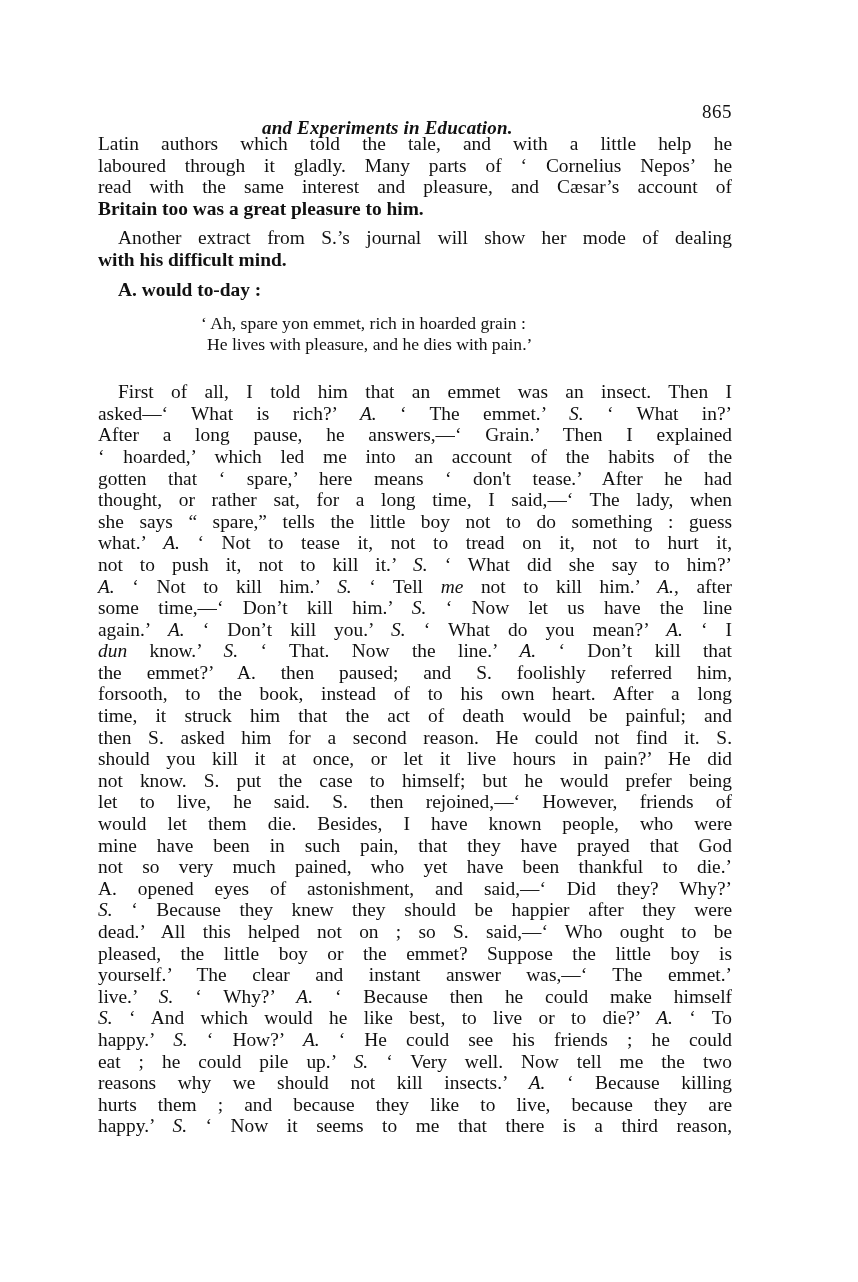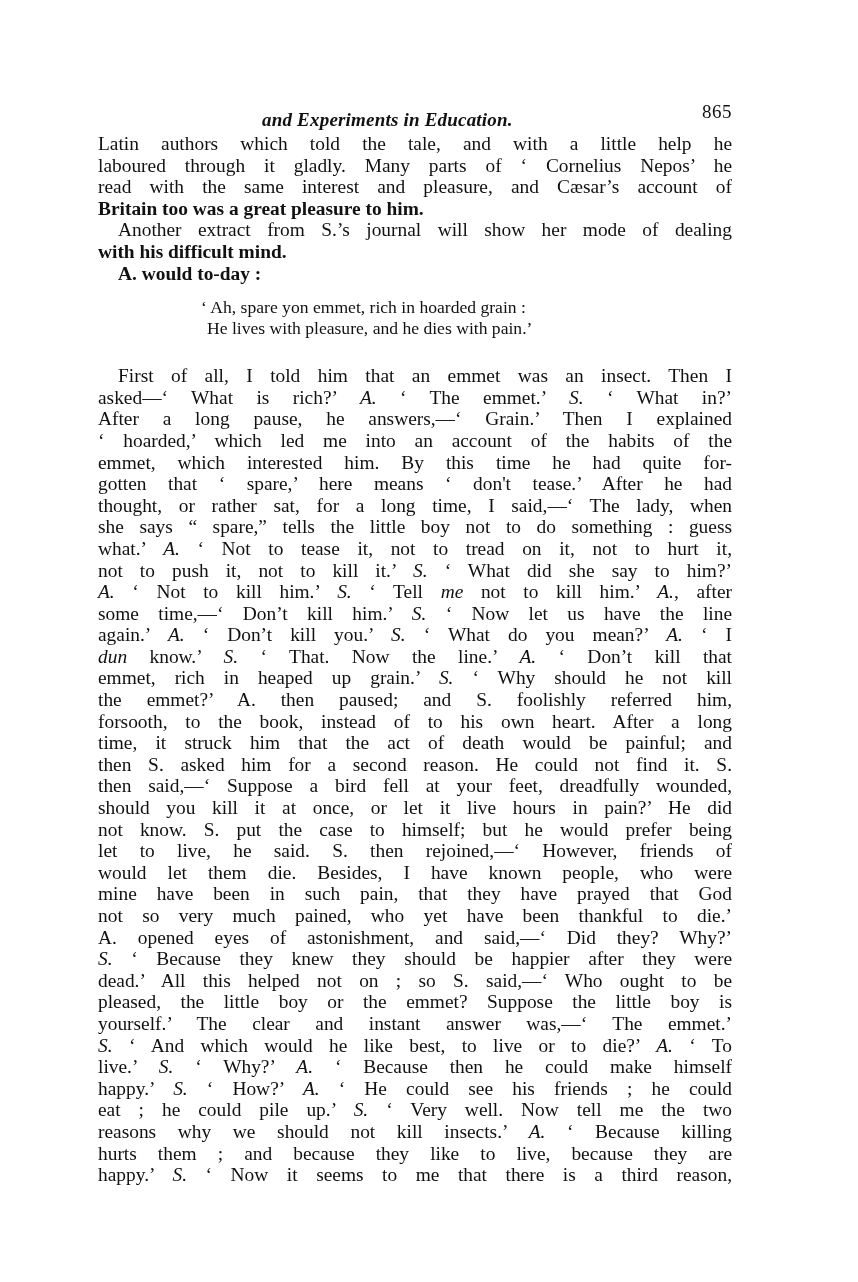--- a/index.html
+++ b/index.html
@@ -26,21 +26,21 @@
       top: 100px;
       left: 0;
       width: 634px;
       height: 24px;
       font-size: 19px;
       line-height: 24px;
     }
     .running-title {
       position: absolute;
       left: 164px;
-      top: 8px;
+      top: 16px;
       font-style: italic;
       font-weight: bold;
       letter-spacing: 0.2px;
       text-align: center;
     }
     .page-number {
       position: absolute;
       right: 0;
       top: 0;
       font-weight: normal;
@@ -61,20 +61,21 @@
       text-align: justify;
       text-align-last: justify;
       overflow: visible;
     }
     .line.last {
       text-align-last: left;
       font-weight: bold;
     }
     .line.indent {
       padding-left: 20px;
+      margin-top: 8px;
     }
     .verse {
       margin-top: 13px;
       margin-bottom: 26px;
       padding-left: 103px;
     }
     .verse .line {
       font-size: 17.6px;
       text-align-last: left;
       height: 21px;
@@ -116,49 +117,46 @@
     <div class="verse">
       <span class="line v1">‘ Ah, spare yon emmet, rich in hoarded grain :</span>
       <span class="line v2">He lives with pleasure, and he dies with pain.’</span>
     </div>
 
     <div id="dialogue">
         <span class="line indent">First of all, I told him that an emmet was an insect.  Then I</span>
         <span class="line">asked—‘ What is rich?’  <span class="it">A.</span> ‘ The emmet.’  <span class="it">S.</span> ‘ What in?’</span>
         <span class="line">After a long pause, he answers,—‘ Grain.’  Then I explained</span>
         <span class="line">‘ hoarded,’ which led me into an account of the habits of the</span>
-        <span class="line">emmet, which interested him.  By this time he had quite for-</span>
         <span class="line">gotten that ‘ spare,’ here means ‘ don't tease.’  After he had</span>
         <span class="line">thought, or rather sat, for a long time, I said,—‘ The lady, when</span>
         <span class="line">she says “ spare,” tells the little boy not to do something : guess</span>
         <span class="line">what.’  <span class="it">A.</span> ‘ Not to tease it, not to tread on it, not to hurt it,</span>
         <span class="line">not to push it, not to kill it.’  <span class="it">S.</span> ‘ What did she say to him?’</span>
         <span class="line"><span class="it">A.</span> ‘ Not to kill him.’  <span class="it">S.</span> ‘ Tell <span class="it">me</span> not to kill him.’  <span class="it">A.</span>, after</span>
         <span class="line">some time,—‘ Don’t kill him.’  <span class="it">S.</span> ‘ Now let us have the line</span>
         <span class="line">again.’  <span class="it">A.</span> ‘ Don’t kill you.’  <span class="it">S.</span> ‘ What do you mean?’  <span class="it">A.</span> ‘ I</span>
         <span class="line"><span class="it">dun</span> know.’  <span class="it">S.</span> ‘ That.  Now the line.’  <span class="it">A.</span> ‘ Don’t kill that</span>
-        <span class="line">emmet, rich in heaped up grain.’  <span class="it">S.</span> ‘ Why should he not kill</span>
         <span class="line">the emmet?’  A. then paused; and S. foolishly referred him,</span>
         <span class="line">forsooth, to the book, instead of to his own heart.  After a long</span>
         <span class="line">time, it struck him that the act of death would be painful; and</span>
         <span class="line">then S. asked him for a second reason.  He could not find it.  S.</span>
-        <span class="line">then said,—‘ Suppose a bird fell at your feet, dreadfully wounded,</span>
         <span class="line">should you kill it at once, or let it live hours in pain?’  He did</span>
         <span class="line">not know.  S. put the case to himself; but he would prefer being</span>
         <span class="line">let to live, he said.  S. then rejoined,—‘ However, friends of</span>
         <span class="line">would let them die.  Besides, I have known people, who were</span>
         <span class="line">mine have been in such pain, that they have prayed that God</span>
         <span class="line">not so very much pained, who yet have been thankful to die.’</span>
         <span class="line">A. opened eyes of astonishment, and said,—‘ Did they?  Why?’</span>
         <span class="line"><span class="it">S.</span> ‘ Because they knew they should be happier after they were</span>
         <span class="line">dead.’  All this helped not on ; so S. said,—‘ Who ought to be</span>
         <span class="line">pleased, the little boy or the emmet?  Suppose the little boy is</span>
         <span class="line">yourself.’  The clear and instant answer was,—‘ The emmet.’</span>
+        <span class="line">live.’  <span class="it">S.</span> ‘ Why?’  <span class="it">A.</span> ‘ Because then he could make himself</span>
         <span class="line"><span class="it">S.</span> ‘ And which would he like best, to live or to die?’  <span class="it">A.</span> ‘ To</span>
-        <span class="line">live.’  <span class="it">S.</span> ‘ Why?’  <span class="it">A.</span> ‘ Because then he could make himself</span>
         <span class="line">happy.’  <span class="it">S.</span> ‘ How?’  <span class="it">A.</span> ‘ He could see his friends ; he could</span>
         <span class="line">eat ; he could pile up.’  <span class="it">S.</span> ‘ Very well.  Now tell me the two</span>
         <span class="line">reasons why we should not kill insects.’  <span class="it">A.</span> ‘ Because killing</span>
         <span class="line">hurts them ; and because they like to live, because they are</span>
         <span class="line">happy.’  <span class="it">S.</span> ‘ Now it seems to me that there is a third reason,</span>
       </div>
 
   </div>
 </div>
 

